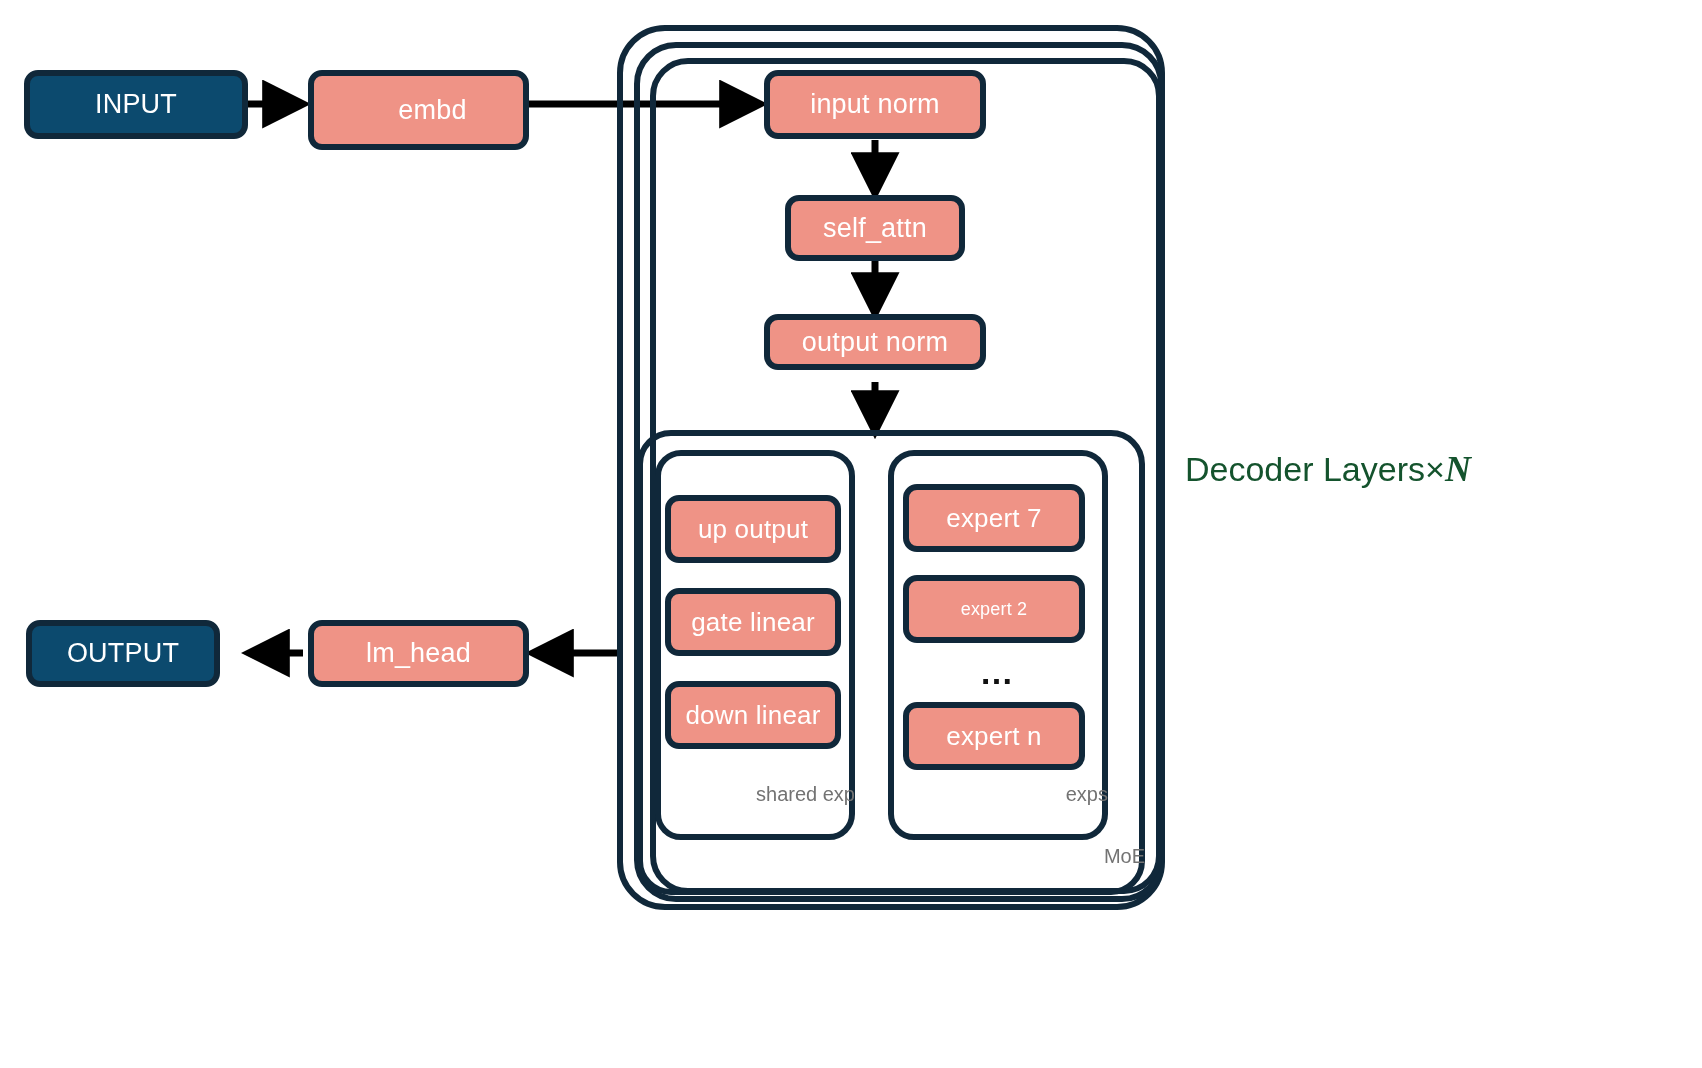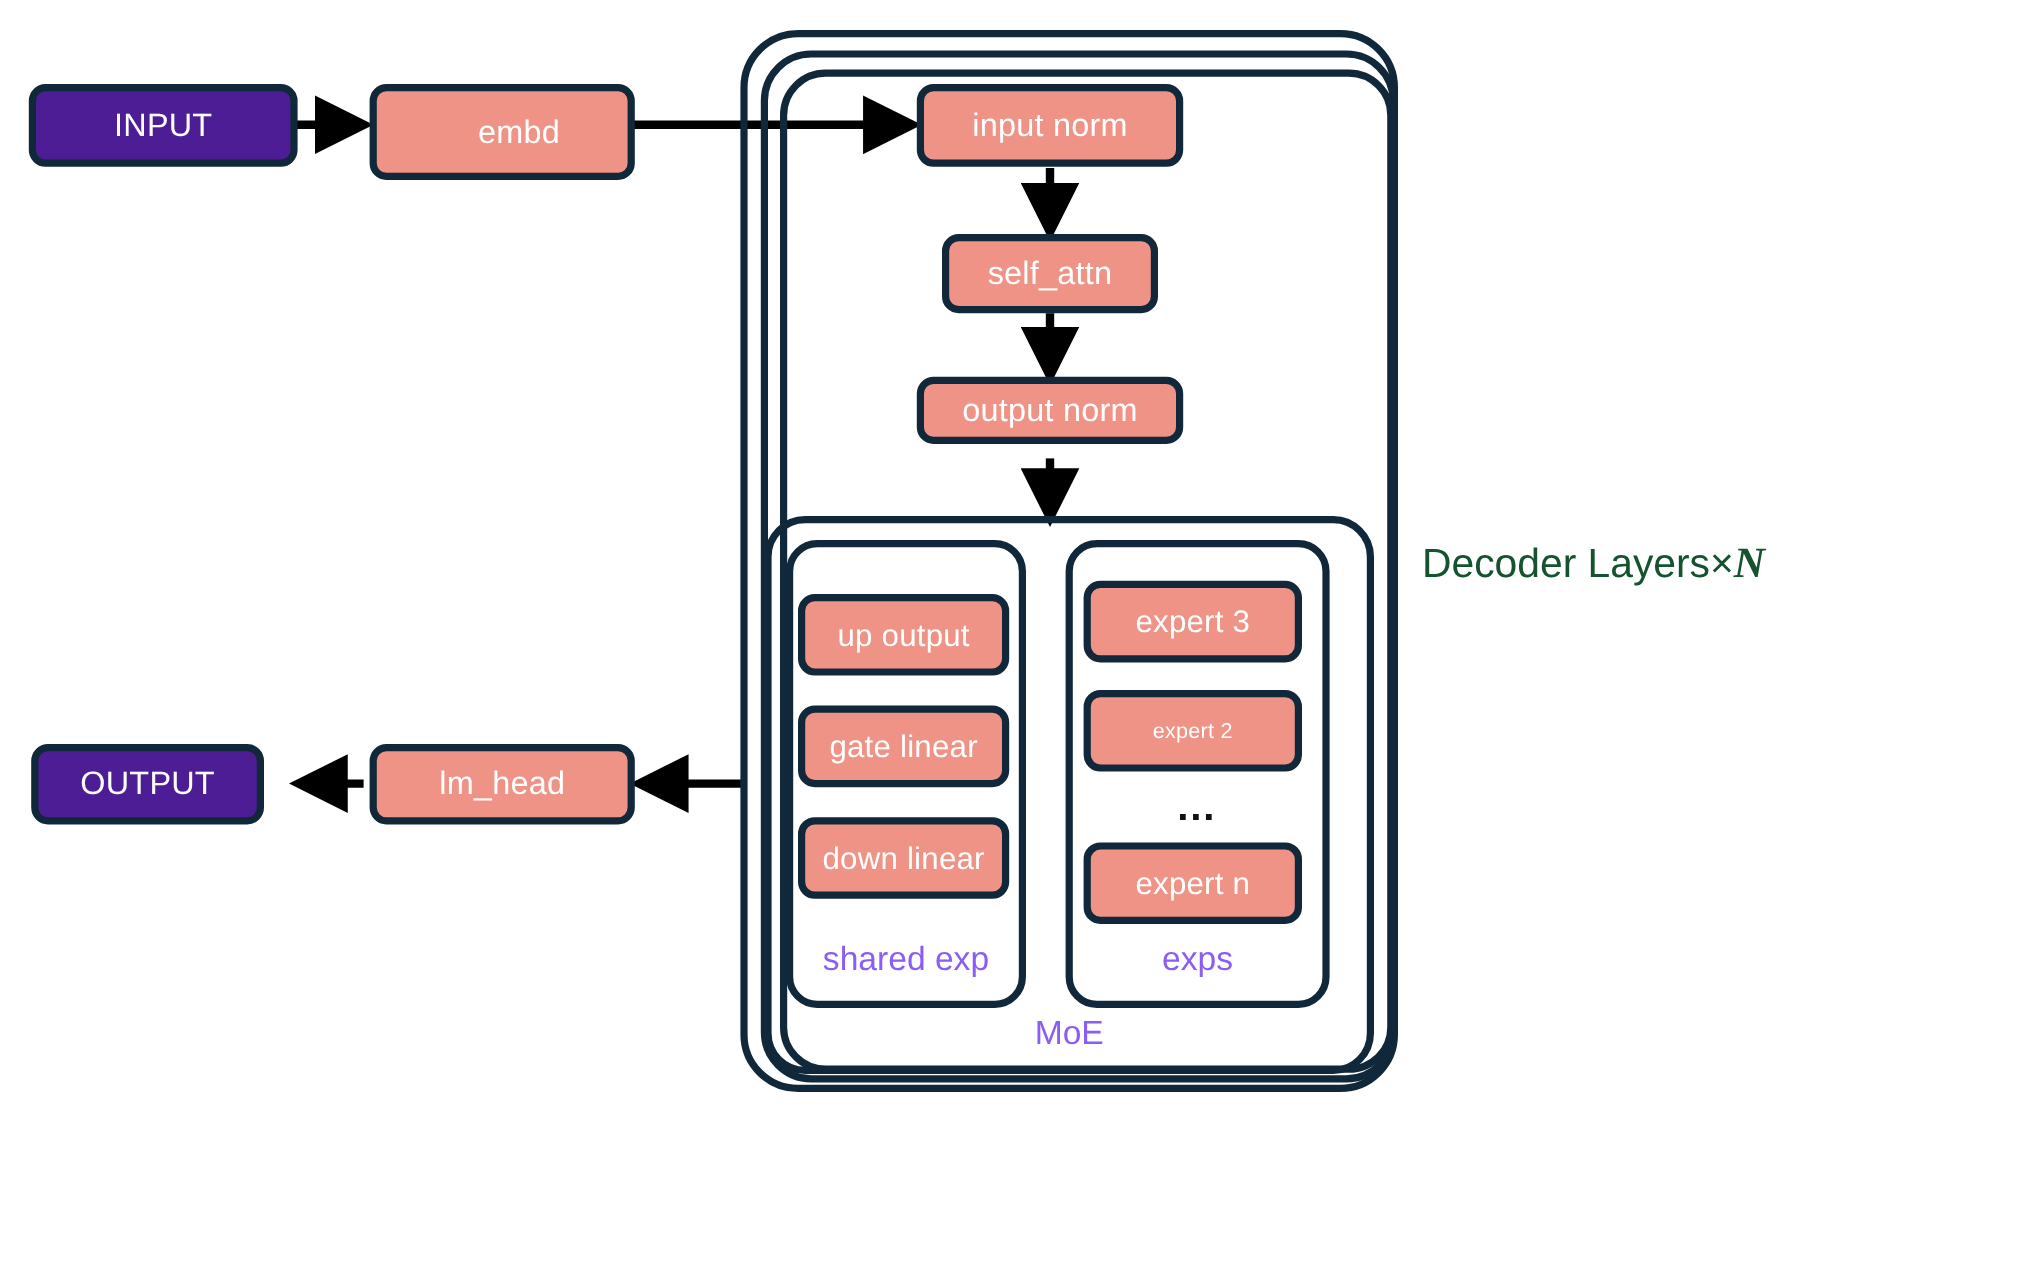--- a/index.html
+++ b/index.html
@@ -4,31 +4,31 @@
 <style>
   html,body{margin:0;padding:0;background:#fff;}
   body{width:1702px;height:1068px;position:relative;overflow:hidden;
        font-family:"Liberation Sans","DejaVu Sans",sans-serif;}
   #stage{position:absolute;left:0;top:0;width:1702px;height:1068px;}
   svg#wires{position:absolute;left:0;top:0;width:1702px;height:1068px;}
 
   .node{position:absolute;box-sizing:border-box;display:flex;align-items:center;
         justify-content:center;color:#fff;border:6px solid #10283a;
         border-radius:14px;font-size:27px;letter-spacing:.2px;z-index:4;}
-  .node.blue{background:#4c1d95;}
+  .node.blue{background:#0c4a6e;}
   .node.salmon{background:#ef9386;}
 
   .group{position:absolute;box-sizing:border-box;border:6px solid #10283a;
          background:transparent;z-index:2;}
   .group.outer{border-radius:48px;}
   .group.moe{border-radius:34px;z-index:3;}
   .group.sub{border-radius:26px;z-index:3;}
 
-  .glabel{position:absolute;color:#8b5cf6;font-size:28px;z-index:5;
-          text-align:center;white-space:nowrap;}
+  .glabel{position:absolute;color:#737373;font-size:20px;z-index:5;
+          text-align:right;white-space:nowrap;}
   .dots{position:absolute;z-index:5;color:#111;font-size:34px;font-weight:bold;
         letter-spacing:3px;line-height:1;}
   .sidelabel{position:absolute;z-index:6;color:#14532d;font-size:34px;white-space:nowrap;}
   .sidelabel .nvar{font-family:"Liberation Serif","DejaVu Serif",serif;
         font-weight:bold;font-style:italic;font-size:36px;}
 </style>
 </head>
 <body>
 
 <div id="stage">
@@ -89,21 +89,21 @@
     <span>gate linear</span>
   </div>
   <div class="node salmon" style="left:665px;top:681px;width:176px;height:68px;font-size:26px;">
     <span>down linear</span>
   </div>
 
   <div class="group sub" style="left:888px;top:450px;width:220px;height:390px;"></div>
   <span class="glabel" style="left:888px;top:783px;width:220px;">exps</span>
 
   <div class="node salmon" style="left:903px;top:484px;width:182px;height:68px;font-size:26px;">
-    <span>expert 3</span>
+    <span>expert 7</span>
   </div>
   <div class="node salmon" style="left:903px;top:575px;width:182px;height:68px;font-size:18px;">
     <span>expert 2</span>
   </div>
   <span class="dots" style="left:888px;top:655px;width:220px;text-align:center;">…</span>
   <div class="node salmon" style="left:308px;top:620px;width:221px;height:67px;">
     <span>lm_head</span>
   </div>
 
   <div class="node salmon" style="left:903px;top:702px;width:182px;height:68px;font-size:26px;">

